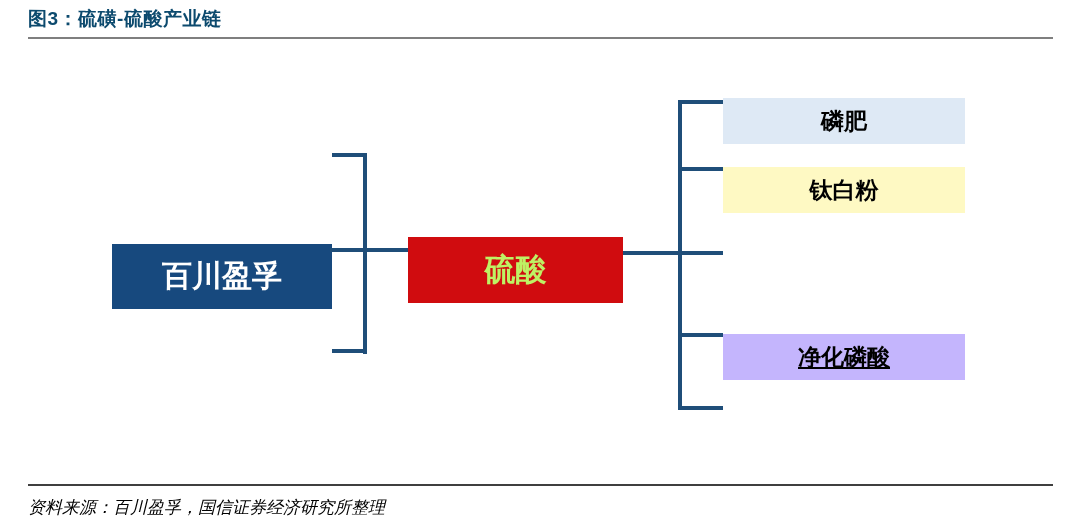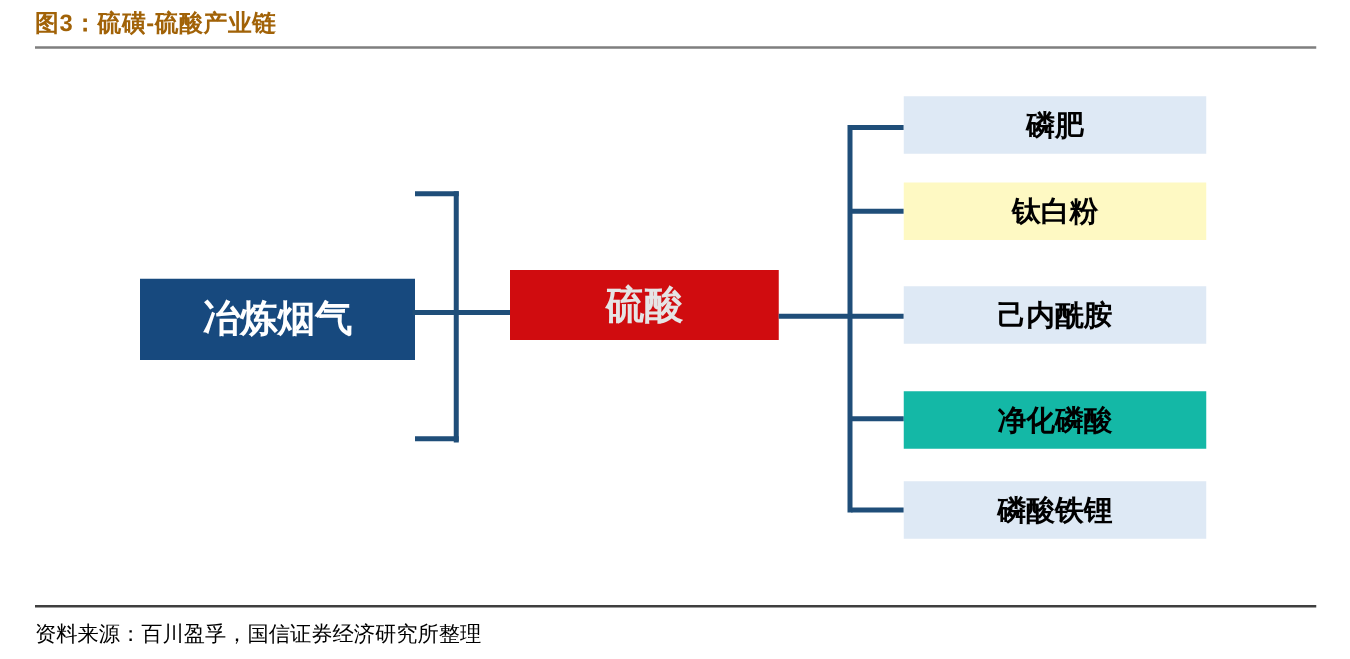--- a/index.html
+++ b/index.html
@@ -11,65 +11,67 @@
     height: 527px;
     background: #ffffff;
     overflow: hidden;
   }
   .fig-title {
     position: absolute;
     left: 28px;
     top: 6px;
     font-size: 19px;
     font-weight: bold;
-    color: #a16207;
+    color: #0c4a6e;
     letter-spacing: 0.5px;
     white-space: nowrap;
   }
   .rule {
     position: absolute;
     left: 28px;
     width: 1025px;
   }
   .rule-top { top: 37px; height: 2px; background: #7f7f7f; }
   .rule-bottom { top: 484px; height: 2px; background: #3f3f3f; }
   .source-note {
     position: absolute;
     left: 28px;
     top: 496px;
     font-size: 17px;
     font-weight: normal;
     color: #000000;
     white-space: nowrap;
+    font-style: italic;
   }
   .node {
     position: absolute;
     display: flex;
     align-items: center;
     justify-content: center;
     font-weight: bold;
     text-align: center;
     white-space: nowrap;
+    margin-top: 21px;
   }
   .node-input {
     left: 112px;
     width: 220px;
     height: 65px;
     color: #ffffff;
     font-size: 30px;
   }
   .node-input.pos-0 { top: 124px; }
   .node-input.pos-1 { top: 223px; }
   .node-input.pos-2 { top: 320px; }
   .node-center {
     left: 408px;
     top: 216px;
     width: 215px;
-    height: 56px;
-    color: #e5e5e5;
+    height: 66px;
+    color: #bef264;
     font-size: 31px;
   }
   .node-output {
     left: 723px;
     width: 242px;
     height: 46px;
     color: #000000;
     font-size: 23px;
   }
   .node-output.pos-0 { top: 77px; }
@@ -90,38 +92,36 @@
   .r-stub-5 { left: 681px; top: 406px; width: 42px; height: 4px; }
 </style>
 </head>
 <body>
 
 <div class="canvas">
 
   <div class="fig-title">图3：硫磺-硫酸产业链</div>
   <div class="rule rule-top"></div>
 
-  <div class="node node-input pos-1" style="background: rgb(23, 73, 126);">冶炼烟气</div>
+  <div class="node node-input pos-1" style="background: rgb(23, 73, 126);">百川盈孚</div>
 
   <div class="line l-stub-1" style="background: rgb(31, 78, 121);"></div>
   <div class="line l-vert" style="background: rgb(31, 78, 121);"></div>
   <div class="line l-stub-2" style="background: rgb(31, 78, 121);"></div>
   <div class="line l-stub-3" style="background: rgb(31, 78, 121);"></div>
 
   <div class="node node-center" style="background: rgb(208, 12, 15);">硫酸</div>
 
   <div class="line r-horiz" style="background: rgb(31, 78, 121);"></div>
   <div class="line r-vert" style="background: rgb(31, 78, 121);"></div>
   <div class="line r-stub-1" style="background: rgb(31, 78, 121);"></div>
   <div class="line r-stub-2" style="background: rgb(31, 78, 121);"></div>
   <div class="line r-stub-4" style="background: rgb(31, 78, 121);"></div>
   <div class="line r-stub-5" style="background: rgb(31, 78, 121);"></div>
 
   <div class="node node-output pos-0" style="background: rgb(222, 233, 245);">磷肥</div>
   <div class="node node-output pos-1" style="background: #fef9c3;">钛白粉</div>
-  <div class="node node-output pos-2" style="background: rgb(222, 233, 245);">己内酰胺</div>
-  <div class="node node-output pos-3" style="background: #14b8a6;">净化磷酸</div>
-  <div class="node node-output pos-4" style="background: rgb(222, 233, 245);">磷酸铁锂</div>
+  <div class="node node-output pos-3" style="background: #c4b5fd; text-decoration: underline;">净化磷酸</div>
 
   <div class="rule rule-bottom"></div>
   <div class="source-note">资料来源：百川盈孚，国信证券经济研究所整理</div>
 
 </div>
 
 </body></html>

